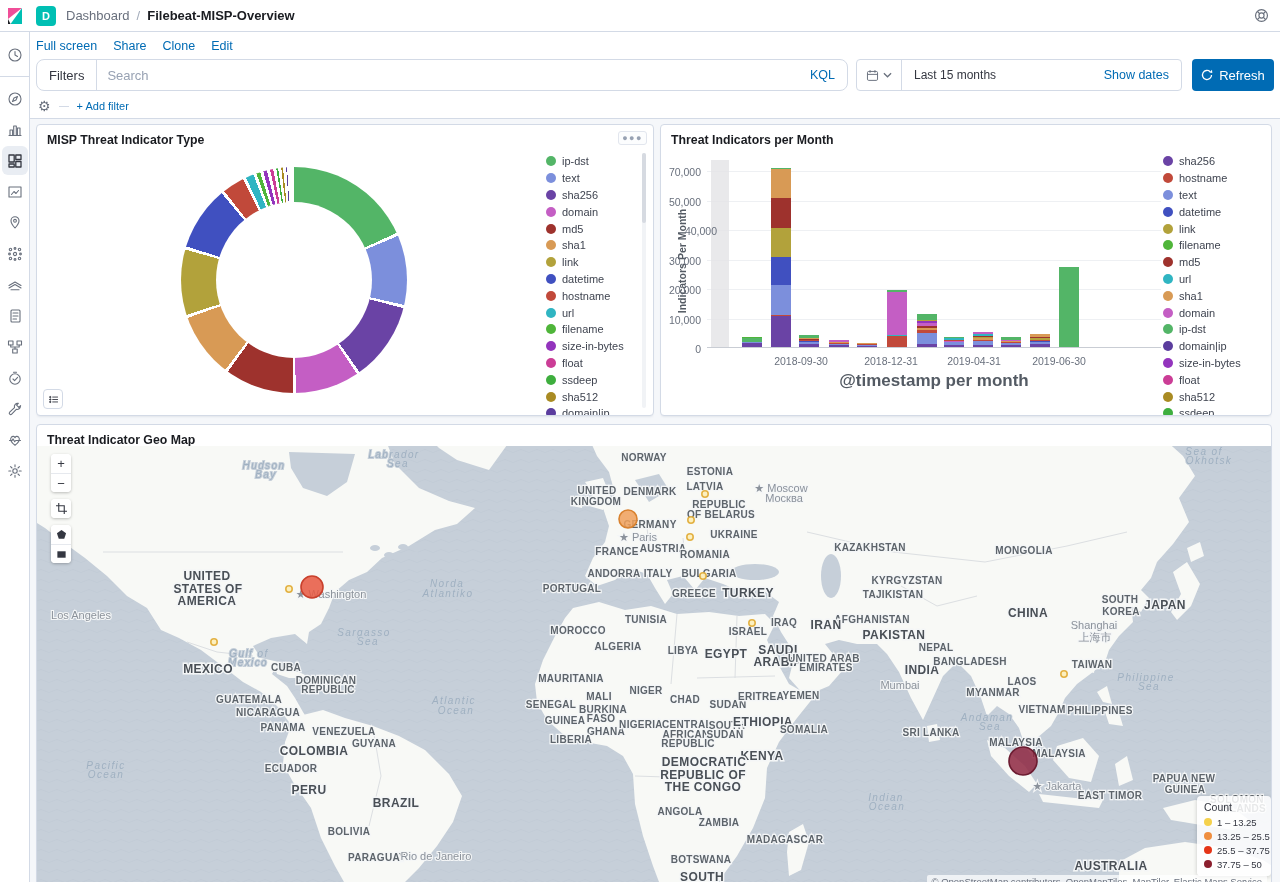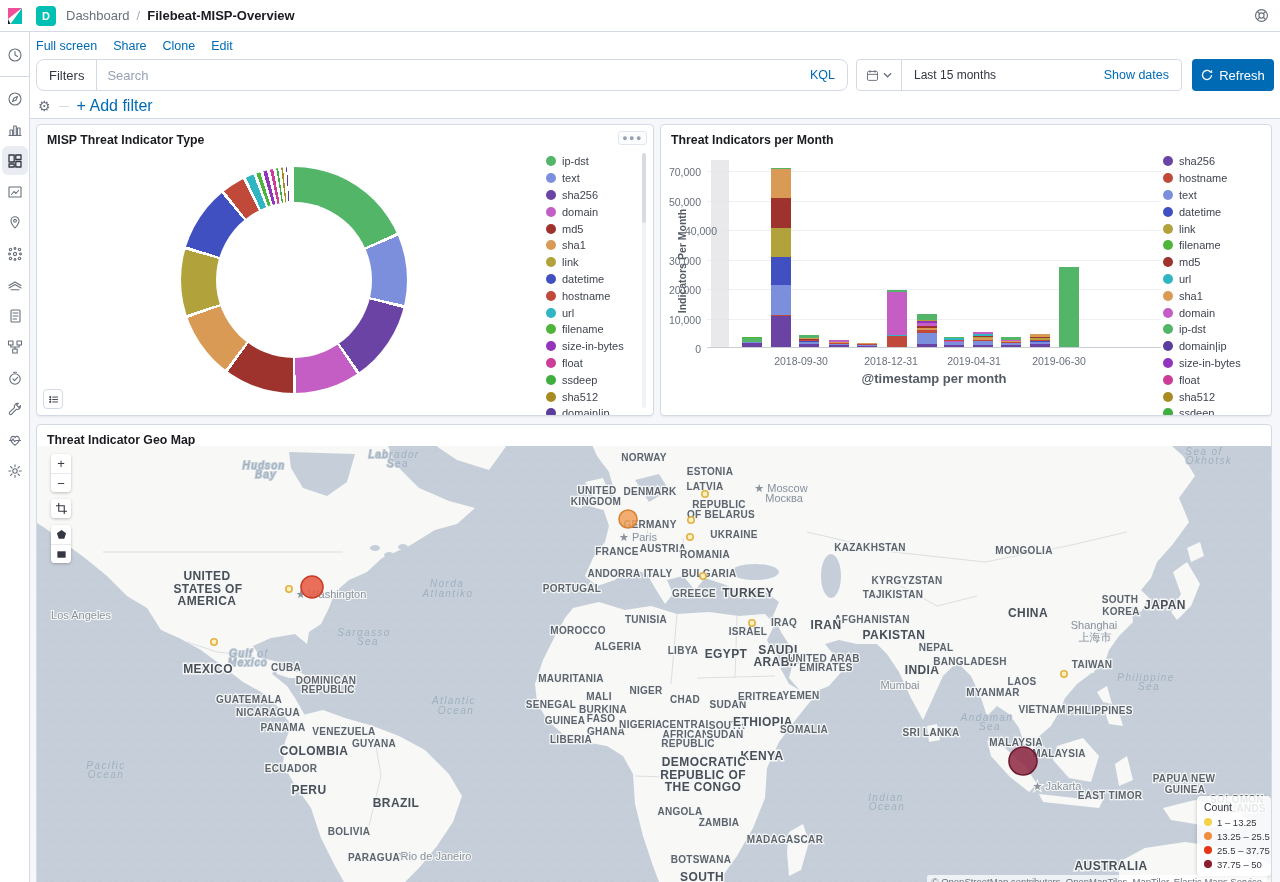--- a/index.html
+++ b/index.html
@@ -33,21 +33,21 @@
   .qb-kql { color:#006BB4; font-size:12.5px; padding:0 12px; cursor:pointer;}
   .qb-date { width:326px; margin-left:8px; display:flex; align-items:center; border:1px solid #d3dae6; border-radius:4px; background:#fff;}
   .qb-cal { padding:0 9px; height:100%; display:flex; align-items:center; gap:4px; border-right:1px solid #d3dae6; cursor:pointer;}
   .qb-range { padding:0 12px; color:#343741; font-size:12px; flex:1; cursor:pointer;}
   .qb-showdates { color:#006BB4; font-size:12.5px; padding-right:12px; white-space:nowrap; cursor:pointer;}
   .qb-refresh { margin-left:10px; width:82px; background:#006BB4; border:none; border-radius:4px; color:#fff; font-size:13px; font-weight:500; display:flex; align-items:center; justify-content:center; gap:6px; cursor:pointer; font-family:"Liberation Sans",sans-serif;}
 
   .filterrow { position:absolute; left:38px; top:97px; height:18px; display:flex; align-items:center; gap:8px; z-index:10;}
   .fr-gear { color:#69707d; font-size:14px; cursor:pointer; line-height:1;}
   .fr-dash { width:10px; border-top:1px solid #d3dae6;}
-  .fr-add { color:#006BB4; font-size:16px; cursor:pointer;}
+  .fr-add { color:#006BB4; font-size:11px; cursor:pointer;}
 
   .dash-bg { position:absolute; left:30px; top:118px; right:0; bottom:0; background:#f5f7fa; border-top:1px solid #d3dae6; z-index:1;}
 
   
   .panel { position:absolute; background:#fff; border:1px solid #d3dae6; border-radius:4px; box-shadow:0 2px 2px -1px rgba(152,162,179,.2); z-index:5; overflow:hidden;}
   .panel-title { font-size:12.3px; font-weight:700; color:#1a1c21; padding:8px 10px 2px 10px;}
   #panel-donut { left:36px; top:124px; width:618px; height:292px;}
   #panel-bars  { left:660px; top:124px; width:612px; height:292px;}
   #panel-map   { left:36px; top:424px; width:1236px; height:470px;}
   .panel-menu { position:absolute; top:6px; right:6px; color:#98a2b3; font-size:9px; letter-spacing:1.5px; cursor:pointer; border:1px solid #e2e6ee; border-radius:3px; padding:1px 3px; background:#fcfdfe;}
@@ -66,21 +66,21 @@
   .legend-toggle { position:absolute; left:6px; bottom:6px; width:20px; height:20px; border:1px solid #d3dae6; border-radius:4px; background:#fff; display:flex; align-items:center; justify-content:center; cursor:pointer;}
   .legend-toggle svg { stroke:#343741; stroke-width:1.1; fill:#343741;}
 
   
   .plot { position:absolute; left:46px; top:36px; width:454px; height:187px; border-bottom:1px solid #c9cdd4;}
   .gridline { position:absolute; left:0; width:454px; height:1px; background:#eef0f3;}
   .ytick { position:absolute; width:40px; text-align:right; font-size:10.5px; color:#69707d; right: auto;}
   .xtick { position:absolute; font-size:10.5px; color:#69707d; transform:translateX(-50%); top:230px;}
   .bar { position:absolute; bottom:0; width:20px; display:flex; flex-direction:column-reverse; max-height:187px; overflow:hidden; cursor:pointer;}
   .ylabel { position:absolute; left:-44px; top:130px; transform:rotate(-90deg); transform-origin:center; width:130px; text-align:center; font-size:10.5px; font-weight:700; color:#545b64;}
-  .xlabel { position:absolute; left:46px; width:454px; text-align:center; top:246px; font-size:13px; font-weight:700; color:#545b64;}
+  .xlabel { position:absolute; left:46px; width:454px; text-align:center; top:246px; font-size:17px; font-weight:700; color:#545b64;}
 
   
   .map-wrap { position:absolute; left:0; top:21px; width:1236px; height:449px; background:#c6cfd9;}
   .ml-country { font:600 10px "Liberation Sans",sans-serif; fill:#5d646b; letter-spacing:.3px; paint-order:stroke; stroke:#f4f6f7; stroke-width:2.4px;}
   .ml-big { font:700 12px "Liberation Sans",sans-serif; fill:#494f56; letter-spacing:.4px; paint-order:stroke; stroke:#f4f6f7; stroke-width:2.8px;}
   .ml-city { font:11px "Liberation Sans","DejaVu Sans",sans-serif; fill:#8b929b; paint-order:stroke; stroke:#f4f6f7; stroke-width:2.2px;}
   .ml-water { font:italic 10px "Liberation Sans",sans-serif; fill:#9fb0c1; letter-spacing:1.4px; paint-order:stroke; stroke:#c6cfd9; stroke-width:2px;}
   .map-controls { position:absolute; left:14px; top:29px; z-index:8; display:flex; flex-direction:column; gap:7px;}
   .mc-group { background:#fff; border-radius:4px; box-shadow:0 1px 3px rgba(0,0,0,.25); overflow:hidden;}
   .mc-btn { width:20px; height:19px; display:flex; align-items:center; justify-content:center; font-size:13px; color:#343741; cursor:pointer; background:#fff;}

